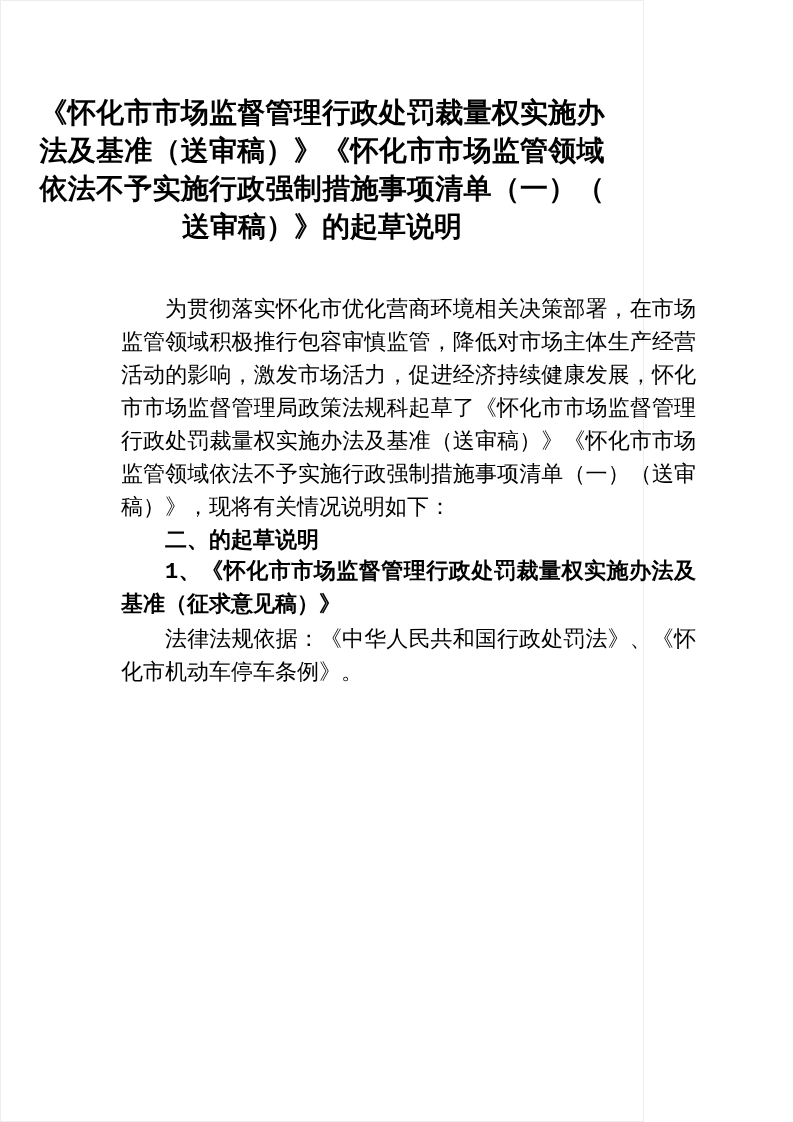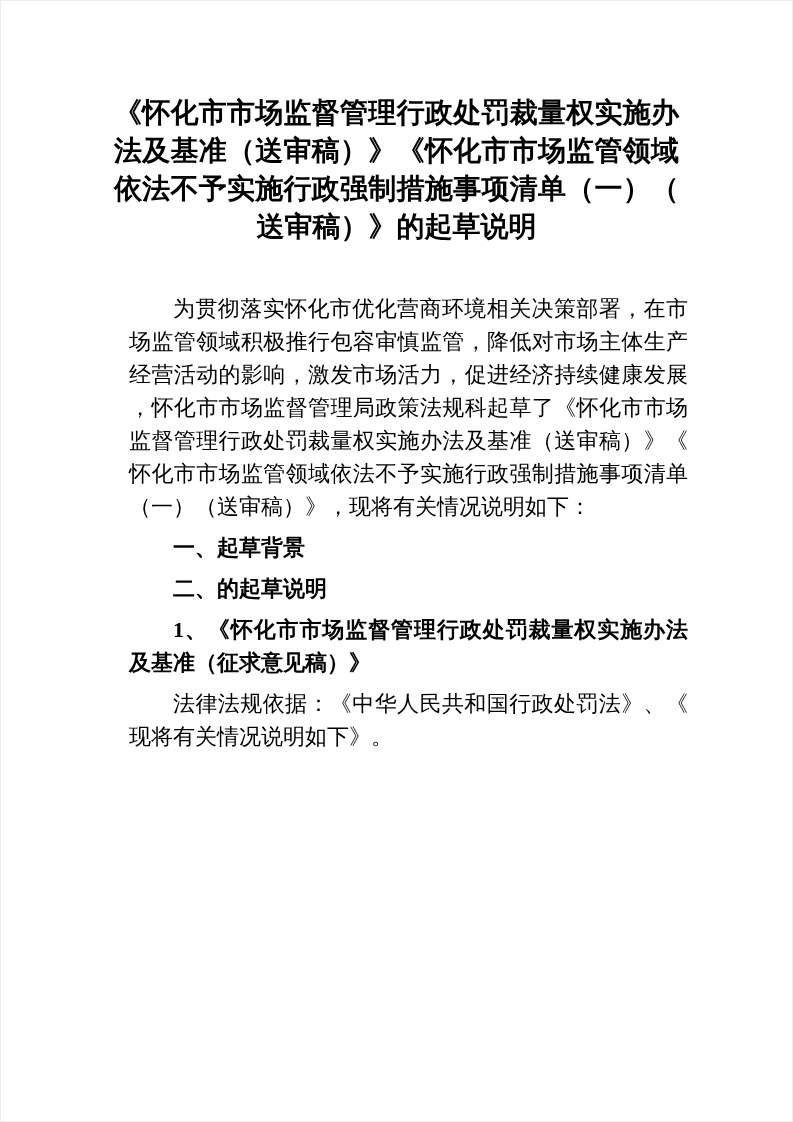--- a/index.html
+++ b/index.html
@@ -8,21 +8,21 @@
   }
   body {
     width: 793px;
     height: 1122px;
     background: #ffffff;
     color: #000000;
     overflow: hidden;
   }
   .page {
     position: relative;
-    width: 793px;
+    width: 644px;
     height: 1122px;
     box-sizing: border-box;
     background: #ffffff;
     border: 1px solid #ededed;
   }
   .doc-title {
     width: 565px;
     margin: 93px auto 0 auto;
     font-family: "Liberation Sans", sans-serif;
     font-weight: 700;
@@ -39,38 +39,37 @@
     margin: 46px 97px 0 120px;
     font-family: "Liberation Serif", serif;
     font-size: 22px;
     line-height: 33px;
     color: #000000;
     text-align: justify;
     word-break: break-all;
     line-break: anywhere;
   }
   .para {
-    margin: 8px;
+    margin: 0;
     padding: 0;
     text-indent: 44px;
   }
   .para.heading {
     font-family: "Liberation Sans", sans-serif;
     font-weight: 700;
   }
   .para.subheading {
-    font-family: Liberation Serif, serif;
+    font-family: Liberation Mono, monospace;
     font-weight: 700;
   }
 </style>
 </head>
 <body>
 
 <div class="page">
   <h1 class="doc-title">《怀化市市场监督管理行政处罚裁量权实施办法及基准（送审稿）》《怀化市市场监管领域依法不予实施行政强制措施事项清单（一）（送审稿）》的起草说明</h1>
   <div class="doc-body">
       <p class="para body">为贯彻落实怀化市优化营商环境相关决策部署，在市场监管领域积极推行包容审慎监管，降低对市场主体生产经营活动的影响，激发市场活力，促进经济持续健康发展，怀化市市场监督管理局政策法规科起草了《怀化市市场监督管理行政处罚裁量权实施办法及基准（送审稿）》《怀化市市场监管领域依法不予实施行政强制措施事项清单（一）（送审稿）》，现将有关情况说明如下：</p>
-      <p class="para heading">一、起草背景</p>
       <p class="para heading">二、的起草说明</p>
       <p class="para subheading">1、《怀化市市场监督管理行政处罚裁量权实施办法及基准（征求意见稿）》</p>
-      <p class="para body">法律法规依据：《中华人民共和国行政处罚法》、《现将有关情况说明如下》。</p>
+      <p class="para body">法律法规依据：《中华人民共和国行政处罚法》、《怀化市机动车停车条例》。</p>
     </div>
 </div>
 
 </body></html>

